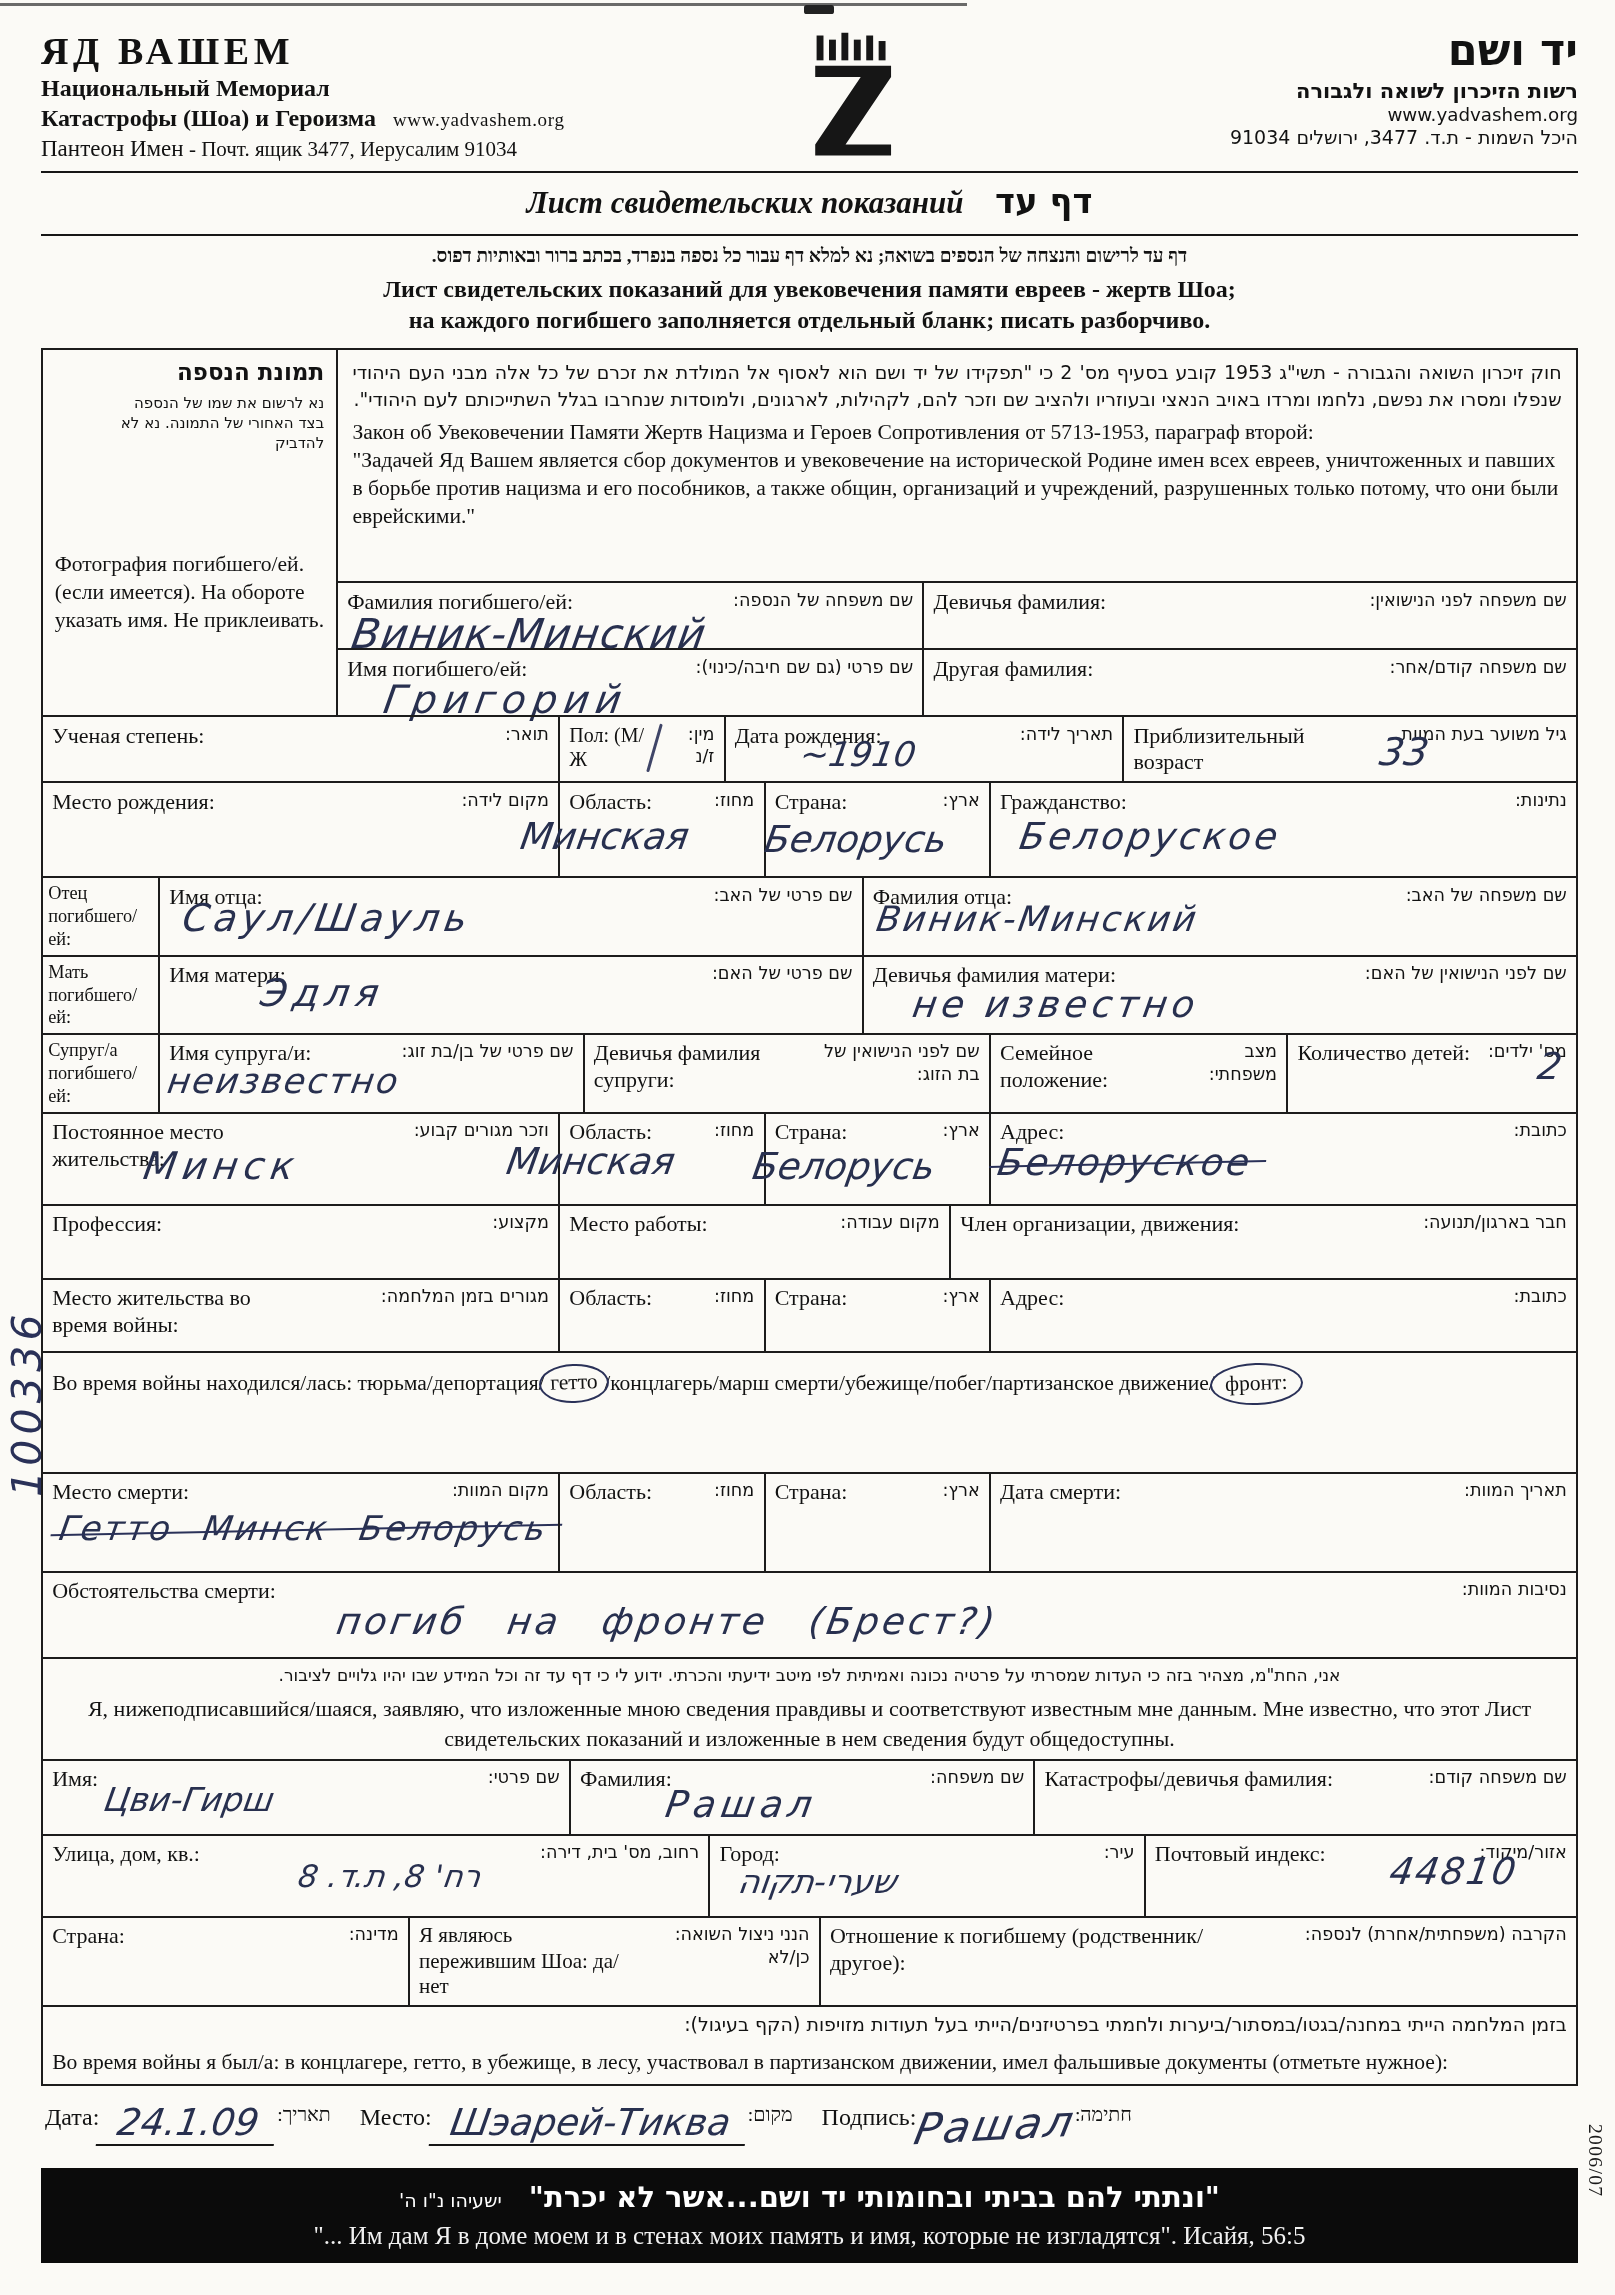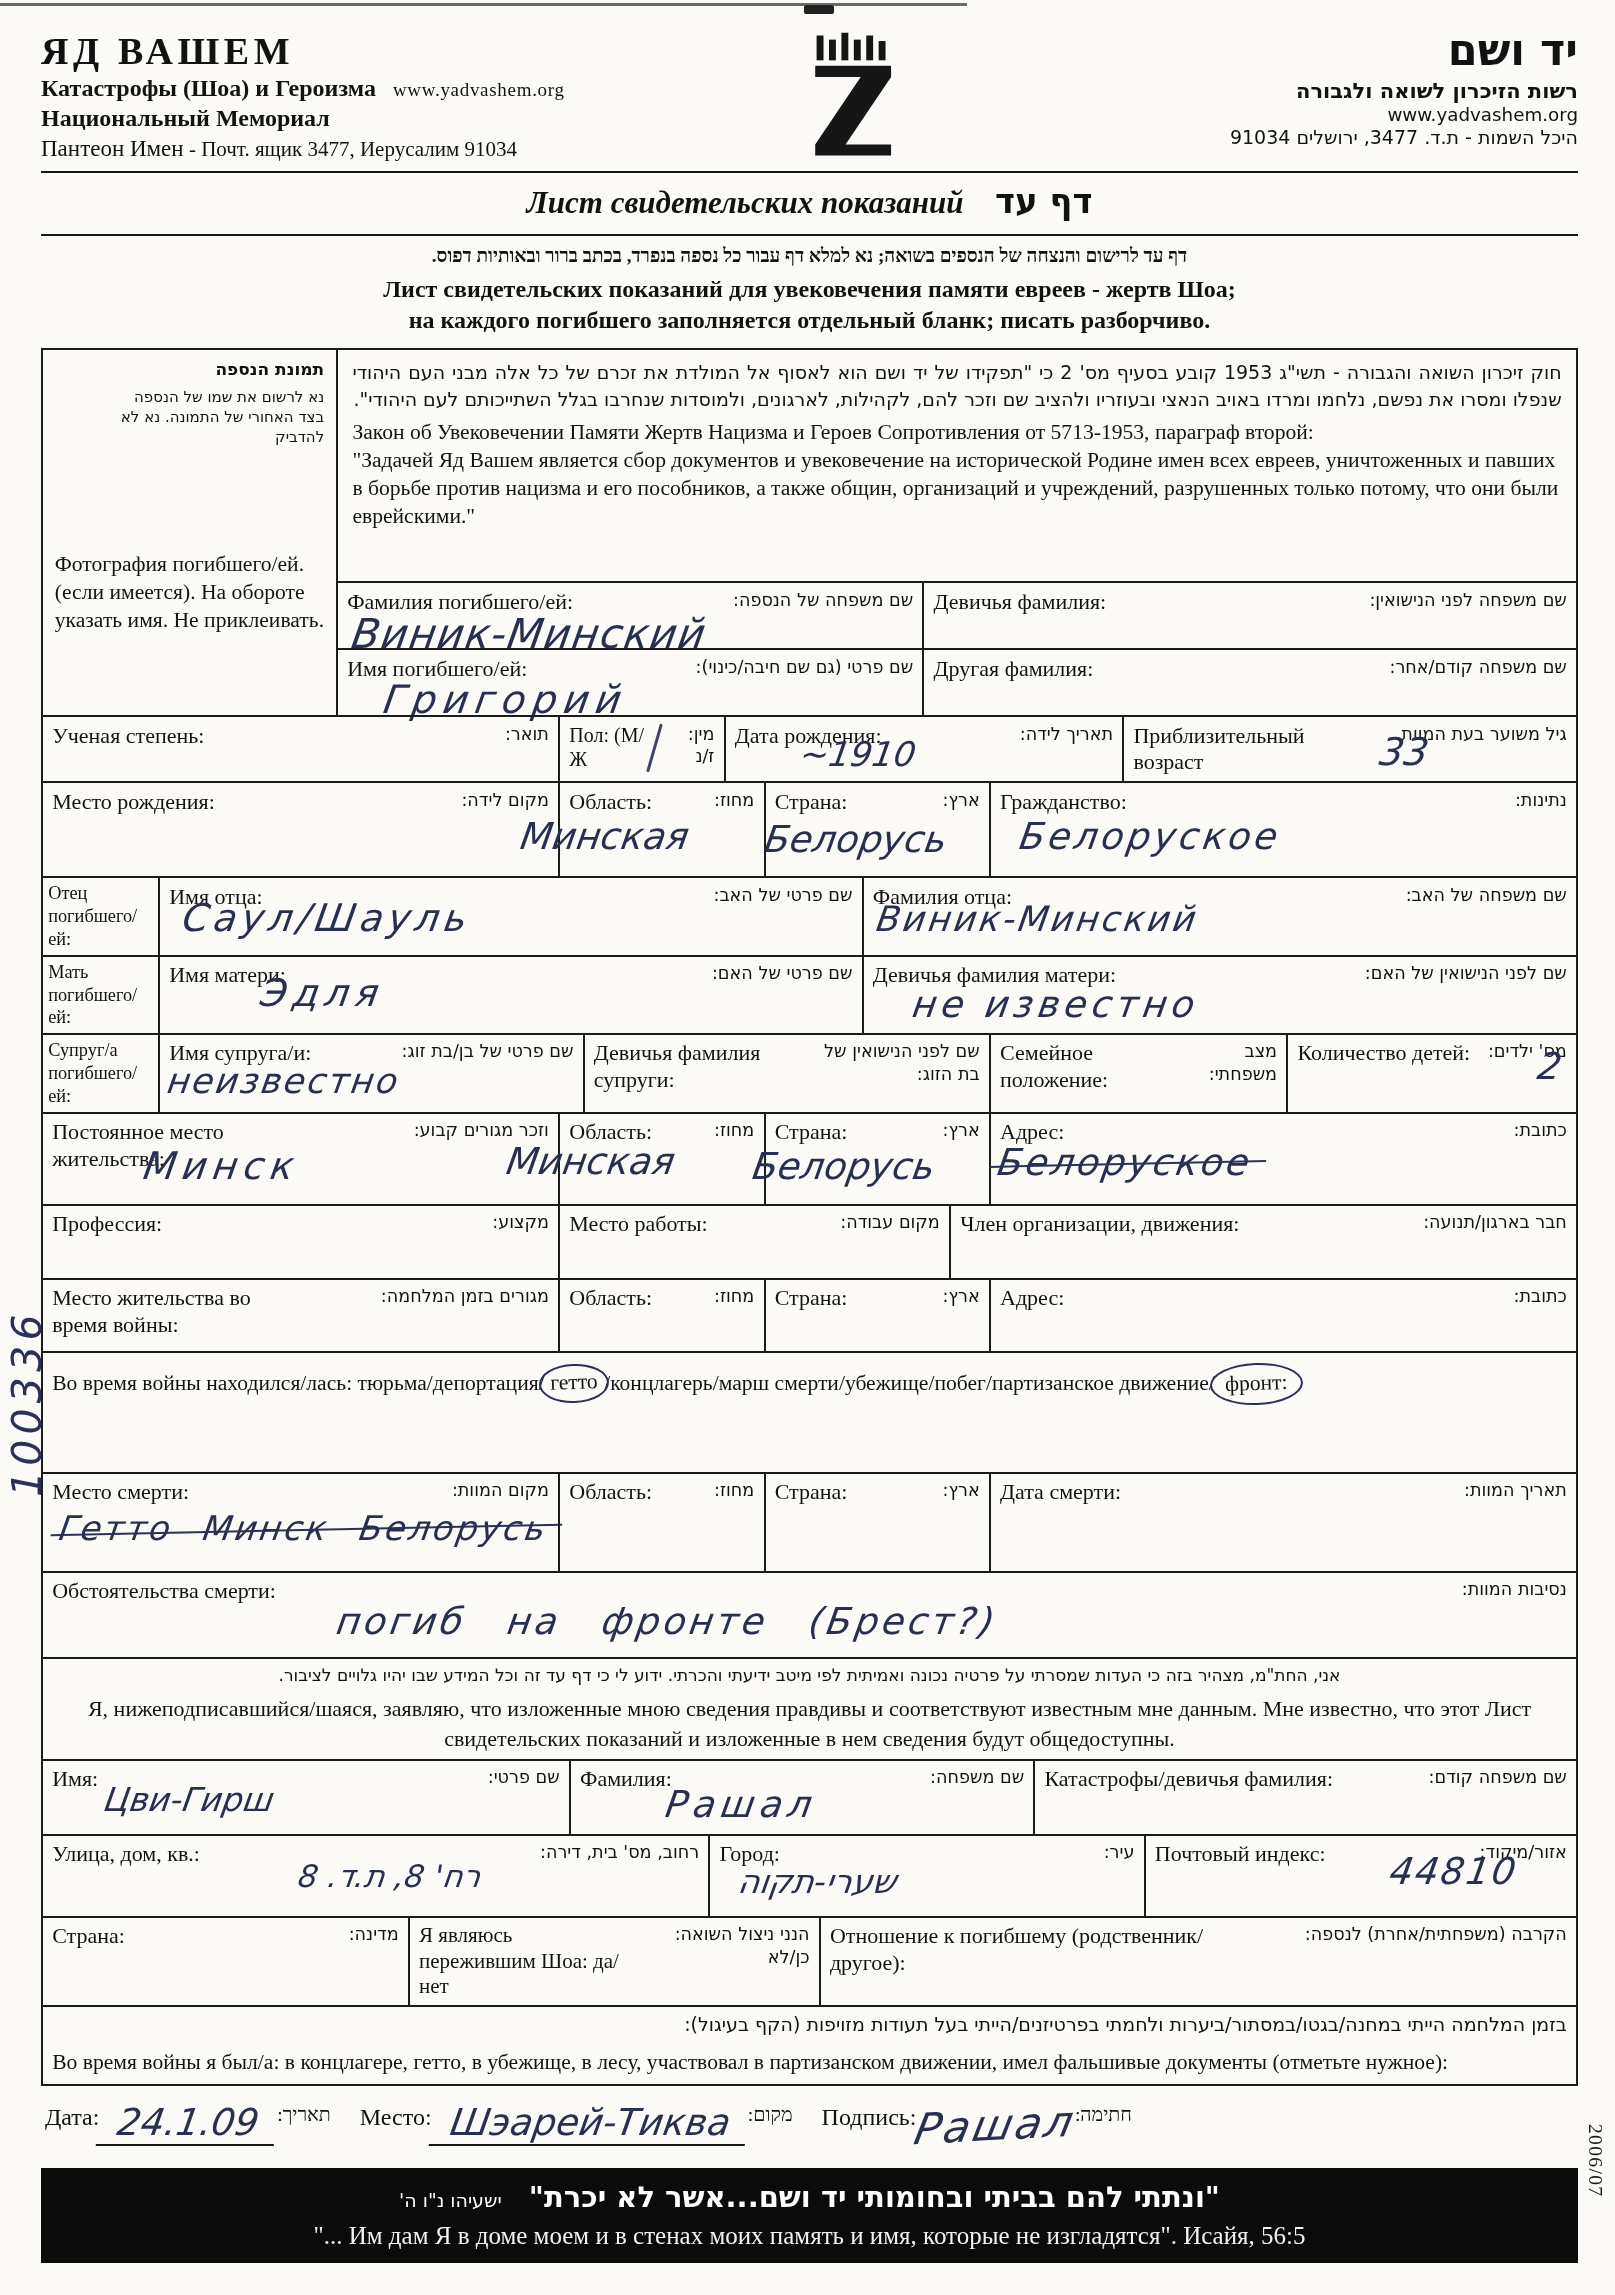--- a/index.html
+++ b/index.html
@@ -31,21 +31,21 @@
   .t-ru{font-size:31px;font-weight:bold;font-style:italic}
   .t-he{font-size:34px;font-weight:bold;margin-left:29px}
   .instr-he{text-align:center;font-weight:bold;font-size:19px;margin-top:9.2px;direction:rtl}
   .instr-ru{text-align:center;font-weight:bold;font-size:24px;line-height:1.3;margin-top:6.5px}
 
   
   .formbox{border:2px solid #1c1c1c;margin-top:11.8px}
   .rowA{display:grid;grid-template-columns:295px auto}
   .photoCell{border-right:2px solid #1c1c1c;padding:9.2px 11.8px;display:flex;flex-direction:column}
   .ph-he{direction:rtl;text-align:right}
-  .ph-he-title{font-weight:bold;font-size:17px}
+  .ph-he-title{font-weight:bold;font-size:23px}
   .ph-he-note{font-size:15px;line-height:1.35;margin-top:8px;width:216px;margin-right:0;margin-left:auto;direction:rtl}
   .ph-ru{margin-top:auto;margin-bottom:72px;font-size:21.6px;line-height:1.3}
   .lawBlock{padding:9.2px 14.4px 6.5px;min-height:216px}
   .law-he{font-size:19px;line-height:1.42;text-align:justify;direction:rtl}
   .law-ru1{font-size:21.6px;line-height:1.3;margin-top:5.2px}
   .law-ru2{font-size:21.6px;line-height:1.3}
   .nrow{display:grid;grid-template-columns:47.2% auto;border-top:2px solid #1c1c1c;min-height:65px}
 
   .row{display:grid;border-top:2px solid #1c1c1c;position:relative}
   .c{position:relative;padding:5.2px 9.2px}
@@ -129,22 +129,22 @@
   <div class="artifact-top"></div>
   <div class="artifact-dot"></div>
   <span class="docket">100336</span>
   <span class="sidecode">2006/07</span>
 
   <div class="content">
 
     <div class="header">
       <div class="hdr-ru">
         <div class="hr-t">ЯД ВАШЕМ</div>
+        <div class="hr-b">Национальный Мемориал</div>
         <div class="hr-b"><span>Катастрофы (Шоа) и Героизма</span><span class="hr-url">www.yadvashem.org</span></div>
-        <div class="hr-b">Национальный Мемориал</div>
         <div class="hr-l3"><span class="b">Пантеон Имен</span><span> - Почт. ящик 3477, Иерусалим 91034</span></div>
       </div>
       <div class="logo">
         <svg viewBox="0 0 150 190" width="118" height="131">
           <g fill="#161616">
             <rect x="28" y="8" width="10" height="36"></rect>
             <rect x="46" y="14" width="10" height="30"></rect>
             <rect x="64" y="4" width="10" height="40"></rect>
             <rect x="82" y="14" width="10" height="30"></rect>
             <rect x="100" y="8" width="10" height="36"></rect>

